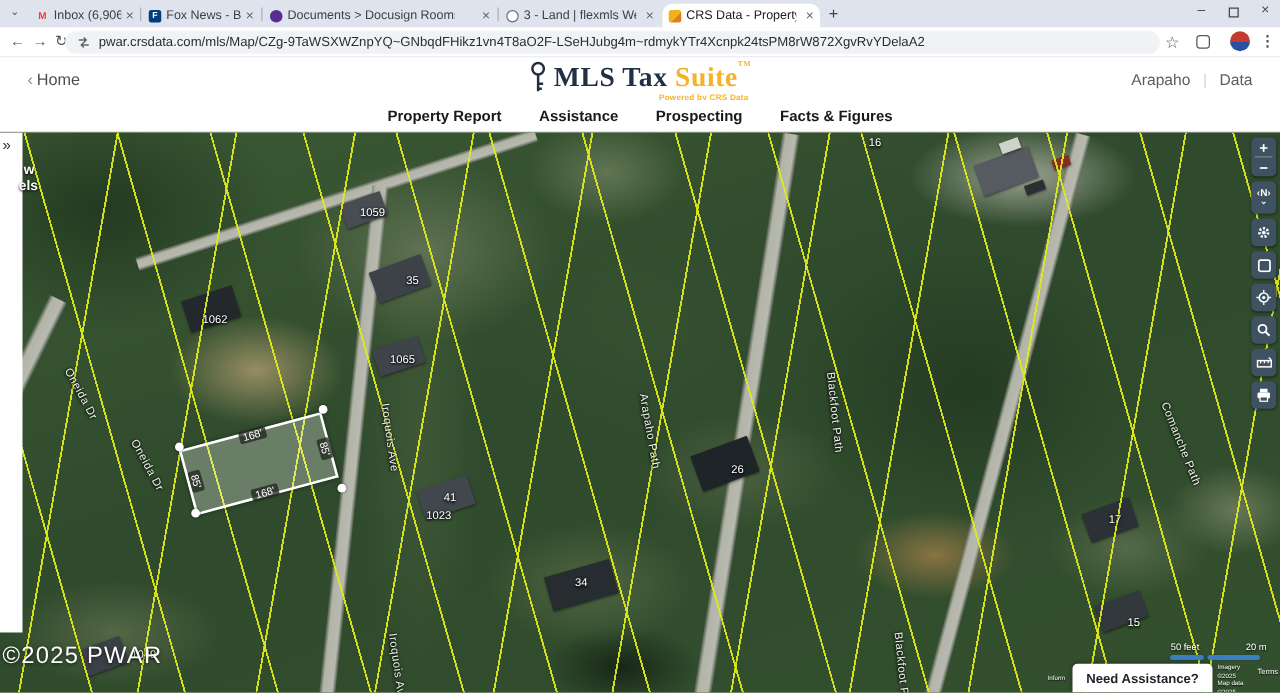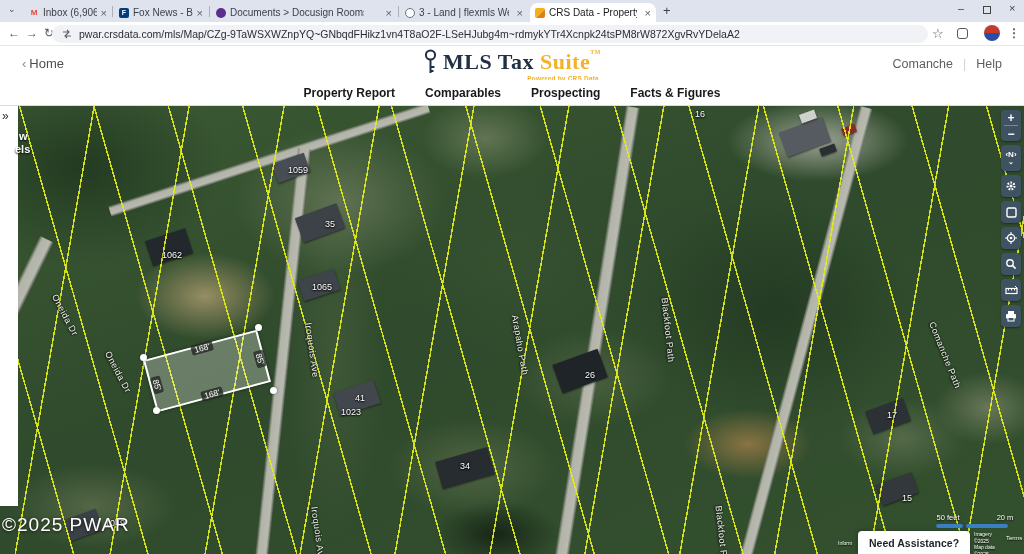--- a/index.html
+++ b/index.html
@@ -164,29 +164,29 @@
   <div id="logo">
     <svg width="15" height="26" viewBox="0 0 15 26">
       <circle cx="7.5" cy="6" r="4.6" fill="none" stroke="#223044" stroke-width="2"></circle>
       <line x1="7.5" y1="10.5" x2="7.5" y2="24" stroke="#223044" stroke-width="2"></line>
       <line x1="7.5" y1="18" x2="11.5" y2="18" stroke="#223044" stroke-width="2"></line>
       <line x1="7.5" y1="22" x2="10.5" y2="22" stroke="#223044" stroke-width="2"></line>
     </svg>
     <span class="wordmark"><span>MLS Tax </span><span class="suite">Suite</span><span class="tm">TM</span><span class="tagline">Powered by CRS Data</span></span>
   </div>
   <div id="hdr-right">
-    <span>Comanche</span>
+    <span>Arapaho</span>
     <span class="sep">|</span>
-    <span>Help</span>
+    <span>Data</span>
   </div>
 </div>
 
 <div id="appnav">
   <span class="navitem">Property Report</span>
-  <span class="navitem">Comparables</span>
+  <span class="navitem">Assistance</span>
   <span class="navitem">Prospecting</span>
   <span class="navitem">Facts &amp; Figures</span>
 </div>
 
 <div id="map">
   <div id="texture"></div>
 
   <div class="road" style="left:40px;top:130px;width:15px;height:330px;transform:rotate(26deg);transform-origin:top left;"></div>
   <div class="road" style="left:110px;top:100px;width:335px;height:11px;transform:rotate(-18deg);transform-origin:left center;background:linear-gradient(180deg,rgba(96,100,90,.55),#b2b4a8 25%,#b8bab0 75%,rgba(96,100,90,.55));"></div>
   <div class="road" style="left:298px;top:42px;width:13px;height:420px;transform:rotate(6deg);transform-origin:top left;"></div>

